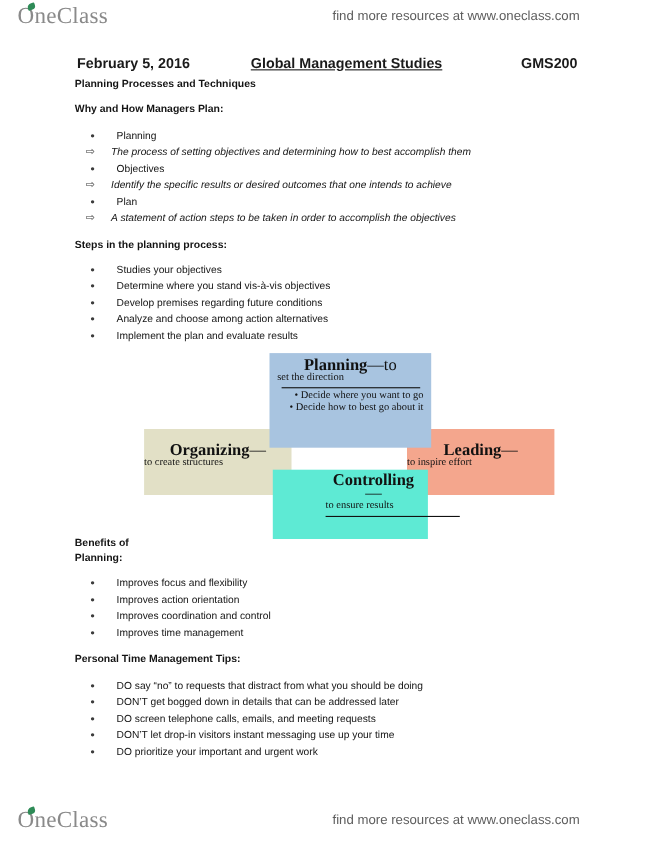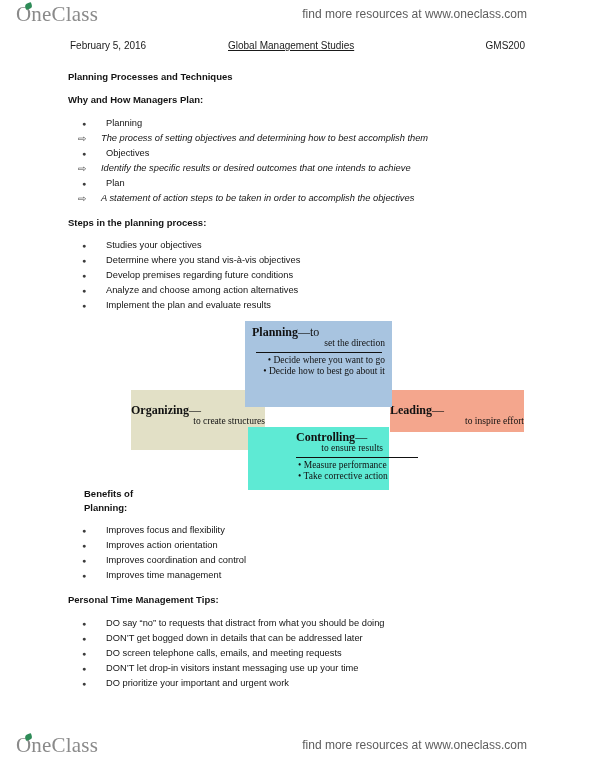--- a/index.html
+++ b/index.html
@@ -52,25 +52,25 @@
     top: 5px;
     font-size: 12px;
     color: #5d5d5d;
     white-space: nowrap;
   }
 
   
   .doc-header {
     position: absolute;
     left: 70px;
-    top: 40px;
+    top: 50px;
     width: 455px;
     height: 14px;
-    font-size: 10px;
-    font-weight: normal;
+    font-size: 13px;
+    font-weight: bold;
     color: #1a1a1a;
   }
   .doc-header .date { position: absolute; left: 0; top: 0; }
   .doc-header .title {
     position: absolute;
     left: 158px;
     top: 0;
     text-decoration: underline;
   }
   .doc-header .course { position: absolute; right: 0; top: 0; }
@@ -111,28 +111,28 @@
 
   
   .diagram { position: absolute; left: 0; top: 0; }
   .dbox {
     position: absolute;
     font-family: "Liberation Serif", serif;
     color: #111111;
     box-sizing: border-box;
   }
   .dbox .hd {
-    text-align: left;
-    font-size: 12px;
+    text-align: center;
+    font-size: 15px;
     font-weight: bold;
     line-height: 12px;
   }
   .dbox .hd .thin { font-weight: normal; }
   .dbox .sub {
-    text-align: right;
+    text-align: left;
     font-size: 9.5px;
     line-height: 11.5px;
     font-weight: normal;
   }
   .dbox .rule {
     height: 1px;
     background: #111111;
     margin: 2px auto 2px auto;
   }
   .dbox .pts {
@@ -153,21 +153,21 @@
 
   #box-organizing {
     left: 131px; top: 390px; width: 134px; height: 60px;
     background: #e2e0c6;
     z-index: 1;
     padding-top: 14px;
     font-family: Liberation Serif, serif;
   }
 
   #box-leading {
-    left: 390px; top: 390px; width: 134px; height: 42px;
+    left: 370px; top: 390px; width: 134px; height: 60px;
     background: #f4a68d;
     z-index: 1;
     padding-top: 14px;
   }
 
   #box-controlling {
     left: 248px; top: 427px; width: 141px; height: 63px;
     background: #fbe89a;
     padding: 4px 6px 0 6px;
     z-index: 4;
@@ -243,21 +243,21 @@
       <div class="bullet-row">
         <span class="mk dot">●</span>
         <span class="tx">Analyze and choose among action alternatives</span>
       </div>
       <div class="bullet-row">
         <span class="mk dot">●</span>
         <span class="tx">Implement the plan and evaluate results</span>
       </div>
     </div>
 
-  <div class="sec-head two-line" style="top:487px;margin-left:16px;">Benefits of Planning:</div>
+  <div class="sec-head two-line" style="top:487px;">Benefits of Planning:</div>
 
   <div class="bullet-list" id="list-benefits" style="top:523px;">
       <div class="bullet-row">
         <span class="mk dot">●</span>
         <span class="tx">Improves focus and flexibility</span>
       </div>
       <div class="bullet-row">
         <span class="mk dot">●</span>
         <span class="tx">Improves action orientation</span>
       </div>
@@ -324,24 +324,20 @@
         <div>• Decide how to best go about it</div>
       </div>
   </div>
 
   <div class="dbox" id="box-controlling" style="background: #5eead4; padding-left: 48px;">
     <div class="hd">
       <span>Controlling</span><span class="thin">—</span>
     </div>
     <div class="sub">to ensure results</div>
     <div class="rule"></div>
-    <div class="pts" id="pts-controlling">
-        <div>• Measure performance</div>
-        <div>• Take corrective action</div>
-      </div>
   </div>
 </div>
 
 <div class="brand-bar bottom">
   <div class="logo">
     <span class="leaf"></span>
     <span>OneClass</span>
   </div>
   <div class="promo">find more resources at www.oneclass.com</div>
 </div>

